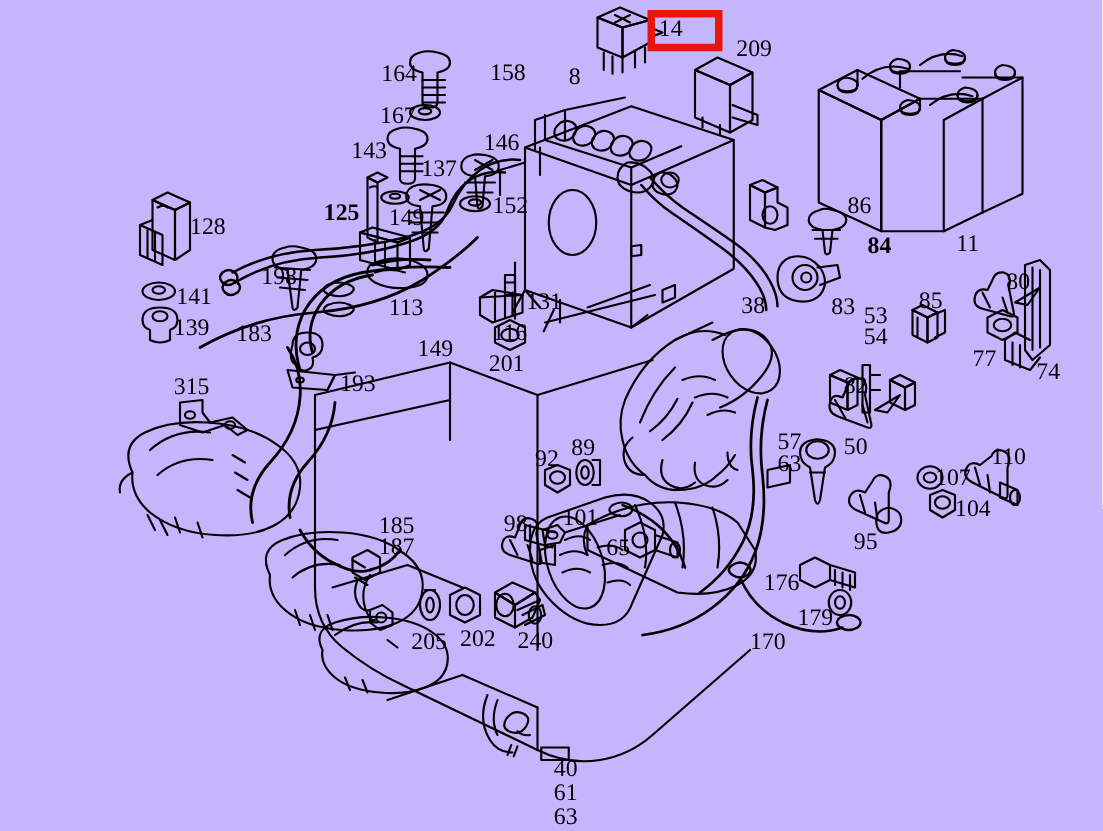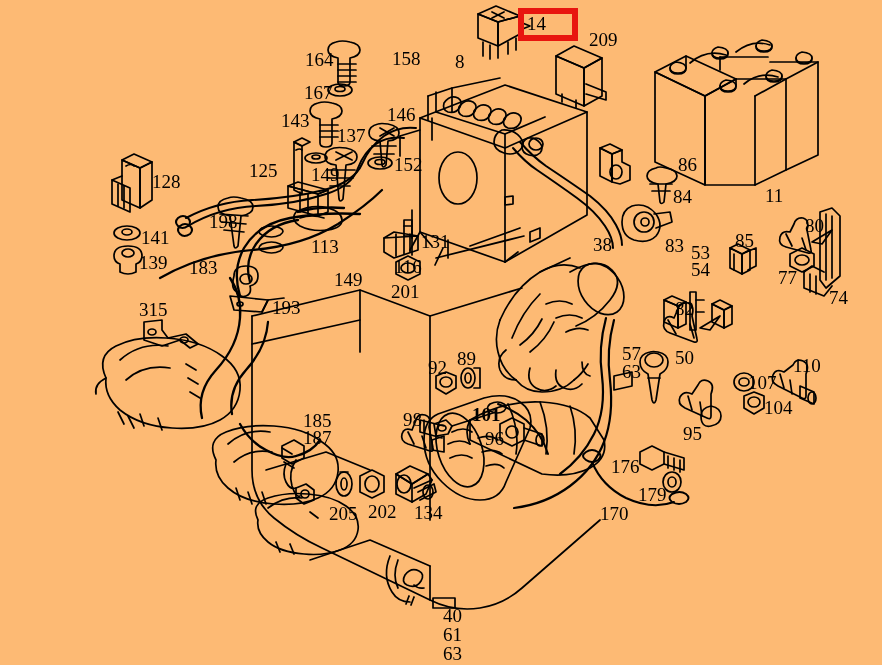--- a/index.html
+++ b/index.html
@@ -26,21 +26,21 @@
     position:absolute;
     box-sizing:border-box;
     border:6px solid #e8150f;
     background:transparent;
     pointer-events:none;
   }
 </style>
 </head>
 <body>
 
-<div id="stage" style="background: #fdba74;">
+<div id="stage" style="background: #c4b5fd;">
 
   <svg id="artwork" viewBox="0 0 882 665" xmlns="http://www.w3.org/2000/svg">
     <g fill="none" stroke="#000" stroke-width="1.7" stroke-linecap="round" stroke-linejoin="round">
 
       <g>
         <path d="M420 118 L420 232 L505 262 L587 215 L587 112 L505 85 Z"></path>
         <path d="M420 118 L505 148 L505 262"></path>
         <path d="M505 148 L587 112"></path>
         <ellipse cx="458" cy="178" rx="19" ry="26"></ellipse>
         <path d="M428 96 L428 120"></path>
@@ -579,64 +579,64 @@
       <div class="callout" style="left: 527px; top: 14px;">14</div>
       <div class="callout" style="left: 589px; top: 30px;">209</div>
       <div class="callout" style="left: 305px; top: 50px;">164</div>
       <div class="callout" style="left: 392px; top: 49px;">158</div>
       <div class="callout" style="left: 455px; top: 52px;">8</div>
       <div class="callout" style="left: 304px; top: 83px;">167</div>
       <div class="callout" style="left: 281px; top: 111px;">143</div>
       <div class="callout" style="left: 387px; top: 105px;">146</div>
       <div class="callout" style="left: 337px; top: 126px;">137</div>
       <div class="callout" style="left: 394px; top: 155px;">152</div>
-      <div class="callout" style="left: 249px; top: 161px;">125</div>
+      <div class="callout" style="left: 259px; top: 161px; font-weight: bold;">125</div>
       <div class="callout" style="left: 311px; top: 165px;">149</div>
       <div class="callout" style="left: 152px; top: 172px;">128</div>
       <div class="callout" style="left: 678px; top: 155px;">86</div>
-      <div class="callout" style="left: 673px; top: 187px;">84</div>
+      <div class="callout" style="left: 694px; top: 187px; font-weight: bold;">84</div>
       <div class="callout" style="left: 765px; top: 186px;">11</div>
       <div class="callout" style="left: 209px; top: 212px;">198</div>
       <div class="callout" style="left: 311px; top: 237px;">113</div>
       <div class="callout" style="left: 421px; top: 232px;">131</div>
       <div class="callout" style="left: 141px; top: 228px; text-align: center;">141</div>
       <div class="callout" style="left: 394px; top: 257px;">116</div>
       <div class="callout" style="left: 593px; top: 235px;">38</div>
       <div class="callout" style="left: 665px; top: 236px;">83</div>
       <div class="callout" style="left: 735px; top: 231px;">85</div>
       <div class="callout" style="left: 805px; top: 216px;">80</div>
       <div class="callout" style="left: 691px; top: 243px;">53</div>
       <div class="callout" style="left: 139px; top: 253px;">139</div>
       <div class="callout" style="left: 189px; top: 258px;">183</div>
       <div class="callout" style="left: 334px; top: 270px;">149</div>
       <div class="callout" style="left: 691px; top: 260px;">54</div>
-      <div class="callout" style="left: 778px; top: 268px;">77</div>
+      <div class="callout" style="left: 778px; top: 278px;">77</div>
       <div class="callout" style="left: 829px; top: 288px;">74</div>
       <div class="callout" style="left: 391px; top: 282px;">201</div>
       <div class="callout" style="left: 139px; top: 300px;">315</div>
       <div class="callout" style="left: 272px; top: 298px;">193</div>
       <div class="callout" style="left: 675px; top: 299px;">82</div>
       <div class="callout" style="left: 428px; top: 358px;">92</div>
       <div class="callout" style="left: 457px; top: 349px;">89</div>
       <div class="callout" style="left: 622px; top: 344px;">57</div>
       <div class="callout" style="left: 675px; top: 348px;">50</div>
       <div class="callout" style="left: 793px; top: 356px;">110</div>
       <div class="callout" style="left: 622px; top: 362px;">63</div>
       <div class="callout" style="left: 748px; top: 373px;">107</div>
-      <div class="callout" style="left: 472px; top: 405px; font-weight: bold;">101</div>
+      <div class="callout" style="left: 450px; top: 405px;">101</div>
       <div class="callout" style="left: 403px; top: 410px;">98</div>
       <div class="callout" style="left: 764px; top: 398px;">104</div>
       <div class="callout" style="left: 303px; top: 411px;">185</div>
       <div class="callout" style="left: 683px; top: 424px;">95</div>
-      <div class="callout" style="left: 485px; top: 429px;">96</div>
+      <div class="callout" style="left: 485px; top: 429px;">65</div>
       <div class="callout" style="left: 303px; top: 428px;">187</div>
       <div class="callout" style="left: 611px; top: 457px;">176</div>
       <div class="callout" style="left: 638px; top: 485px; text-align: center;">179</div>
       <div class="callout" style="left: 329px; top: 504px;">205</div>
       <div class="callout" style="left: 368px; top: 502px;">202</div>
-      <div class="callout" style="left: 414px; top: 503px;">134</div>
+      <div class="callout" style="left: 414px; top: 503px;">240</div>
       <div class="callout" style="left: 600px; top: 504px;">170</div>
       <div class="callout" style="left: 443px; top: 606px;">40</div>
       <div class="callout" style="left: 443px; top: 625px;">61</div>
       <div class="callout" style="left: 443px; top: 644px;">63</div>
     </div>
 
 </div>
 
 </body></html>

